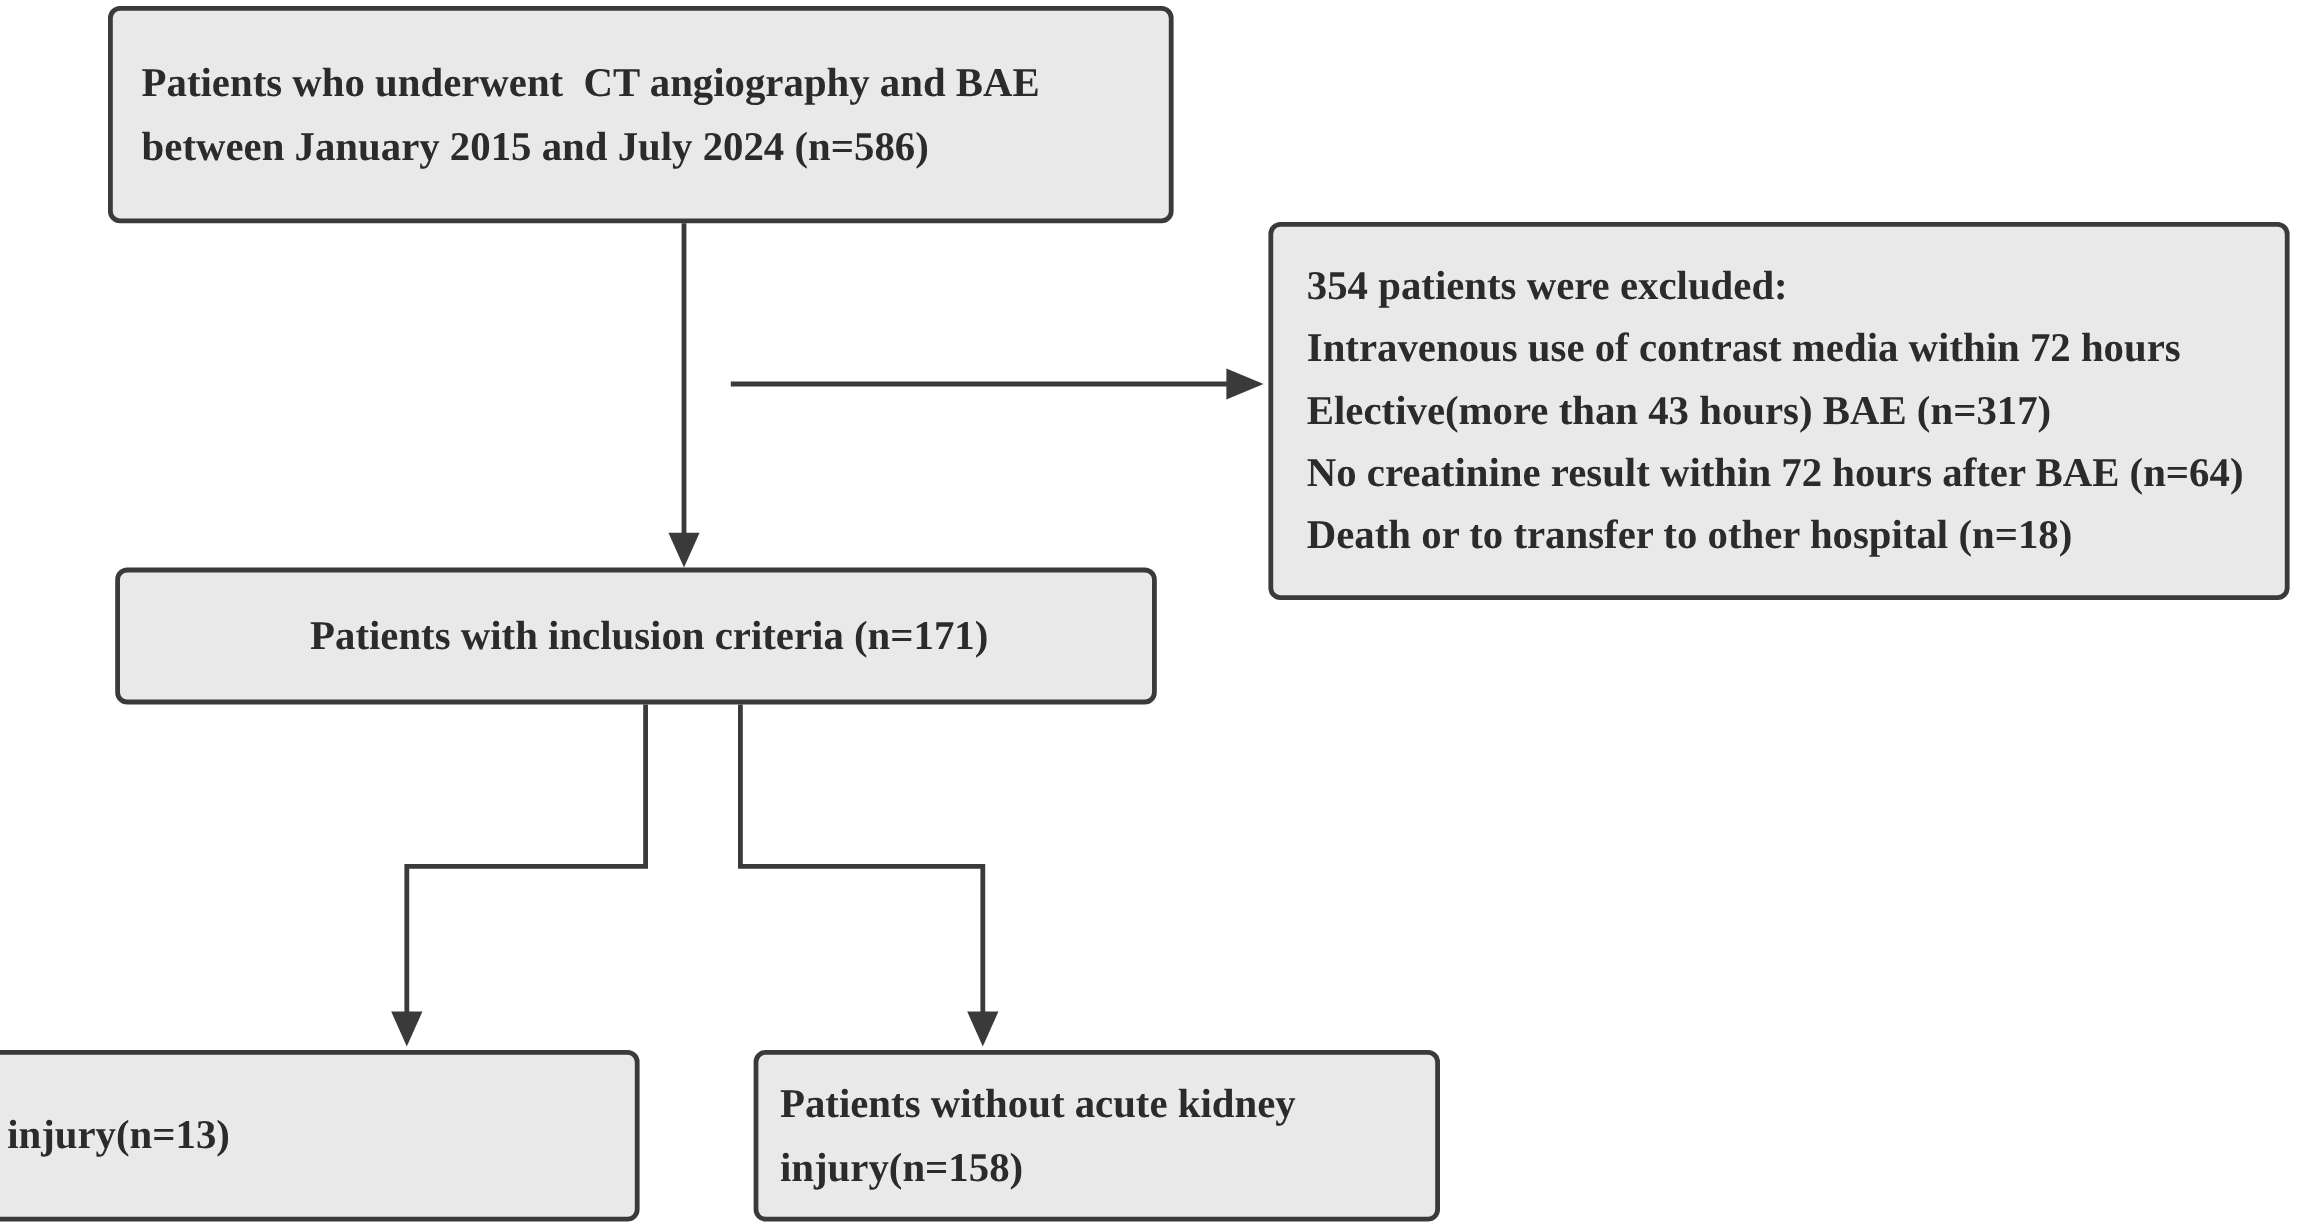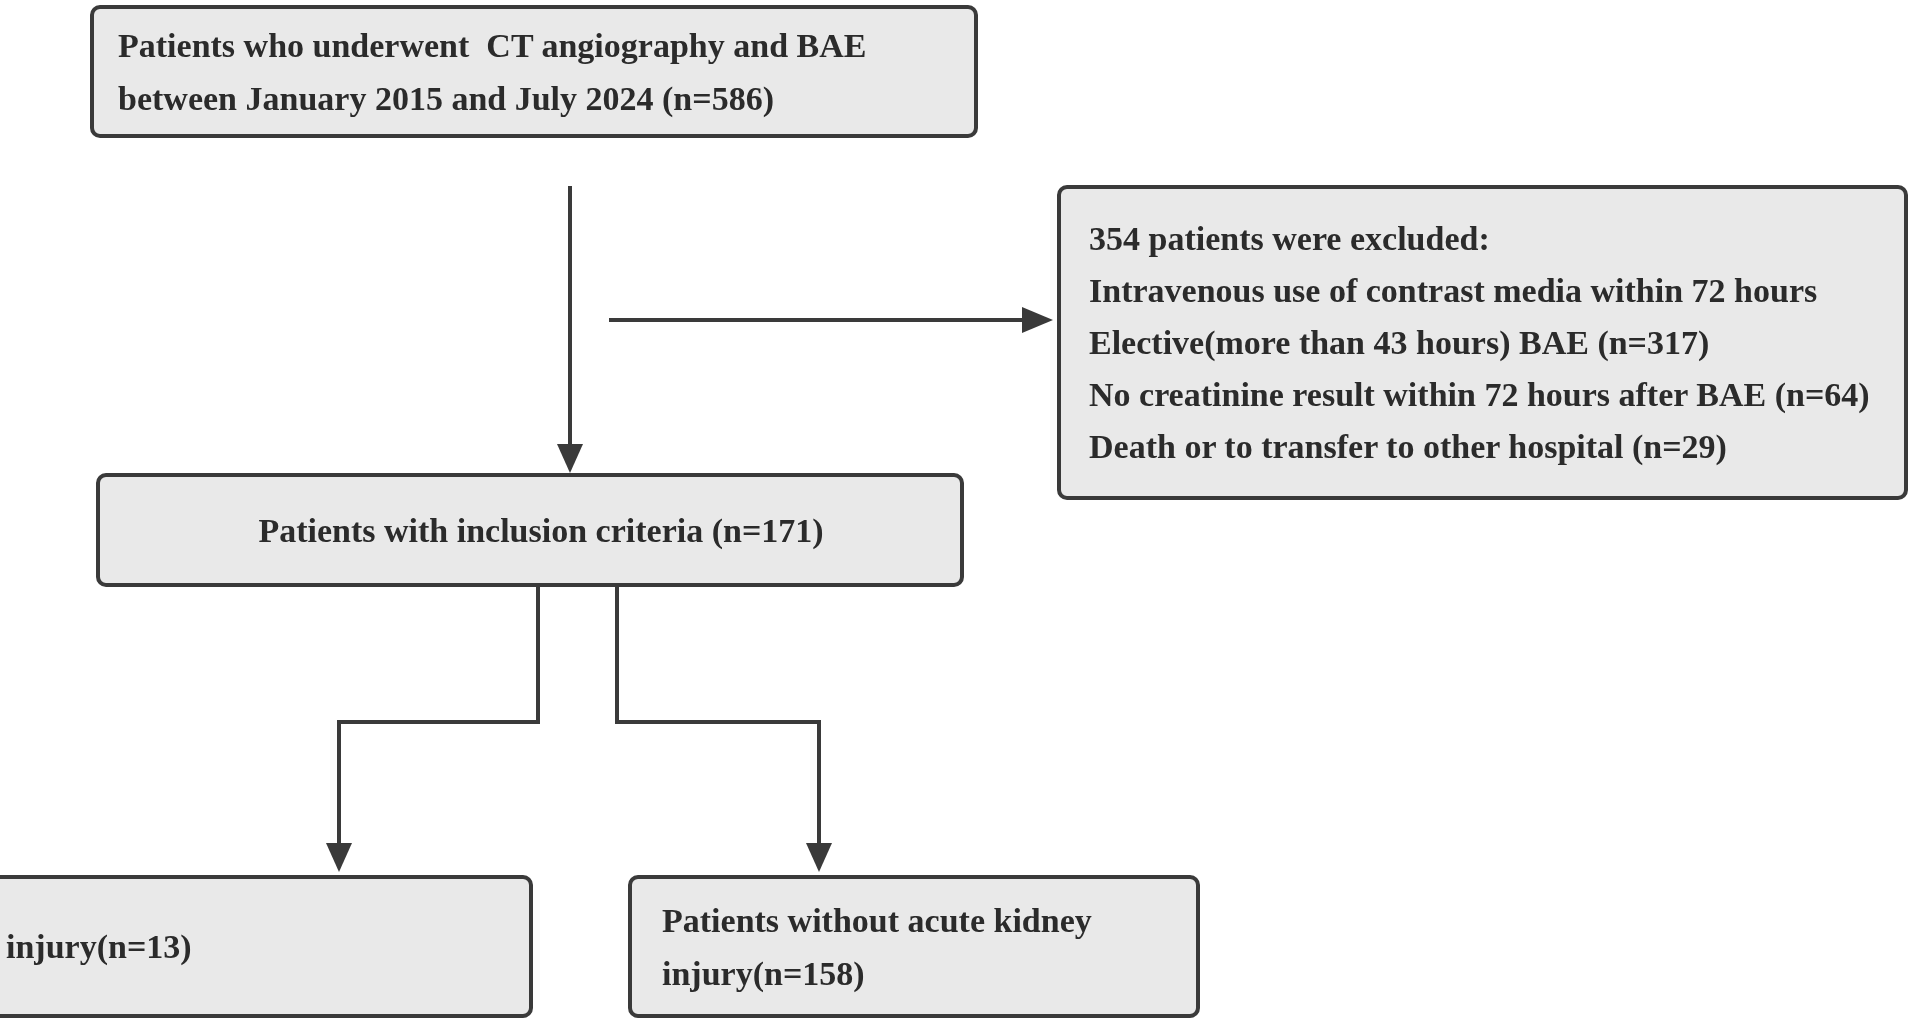--- a/index.html
+++ b/index.html
@@ -38,21 +38,21 @@
     padding-left: 22px;
   }
   .box .line {
     white-space: pre;
     line-height: 53px;
   }
   .box-source {
     left: 90px;
     top: 5px;
     width: 888px;
-    height: 133px;
+    height: 181px;
     padding-left: 24px;
   }
   .box-excluded {
     left: 1057px;
     top: 185px;
     width: 851px;
     height: 315px;
     padding-left: 28px;
     border-radius: 10px;
   }
@@ -72,21 +72,21 @@
     top: 875px;
     width: 561px;
     height: 143px;
     padding-left: 30px;
   }
   .box-no-aki {
     left: 628px;
     top: 875px;
     width: 572px;
     height: 143px;
-    padding-left: 30px;
+    padding-left: 18px;
   }
 </style>
 </head>
 <body>
 
 <div class="canvas">
 
   <svg class="connectors" viewBox="0 0 1920 1024" xmlns="http://www.w3.org/2000/svg">
 
     <line x1="570" y1="186" x2="570" y2="446" stroke="#3a3a3a" stroke-width="4"></line>
@@ -105,21 +105,21 @@
   <div class="box box-source">
     <div class="line">Patients who underwent  CT angiography and BAE</div>
     <div class="line">between January 2015 and July 2024 (n=586)</div>
   </div>
 
   <div class="box box-excluded">
     <div class="line">354 patients were excluded:</div>
     <div class="line">Intravenous use of contrast media within 72 hours</div>
     <div class="line">Elective(more than 43 hours) BAE (n=317)</div>
     <div class="line">No creatinine result within 72 hours after BAE (n=64)</div>
-    <div class="line">Death or to transfer to other hospital (n=29)</div>
+    <div class="line">Death or to transfer to other hospital (n=18)</div>
   </div>
 
   <div class="box box-inclusion">
     <div class="line">Patients with inclusion criteria (n=171)</div>
   </div>
 
   <div class="box box-aki">
     <div class="line">injury(n=13)</div>
   </div>
 

